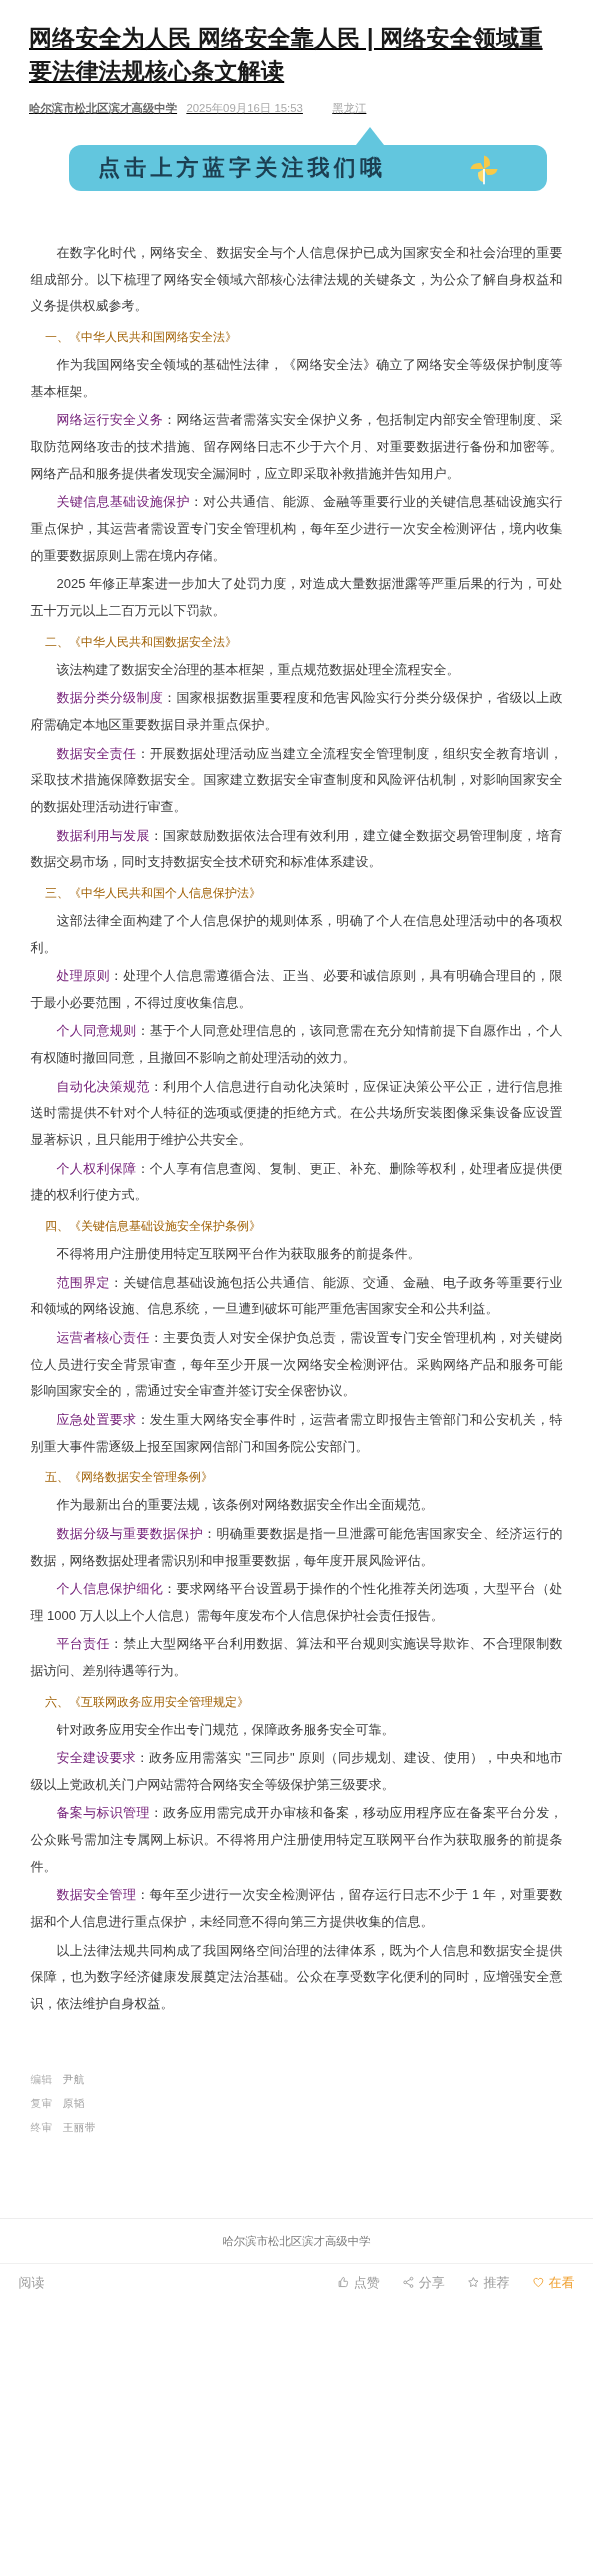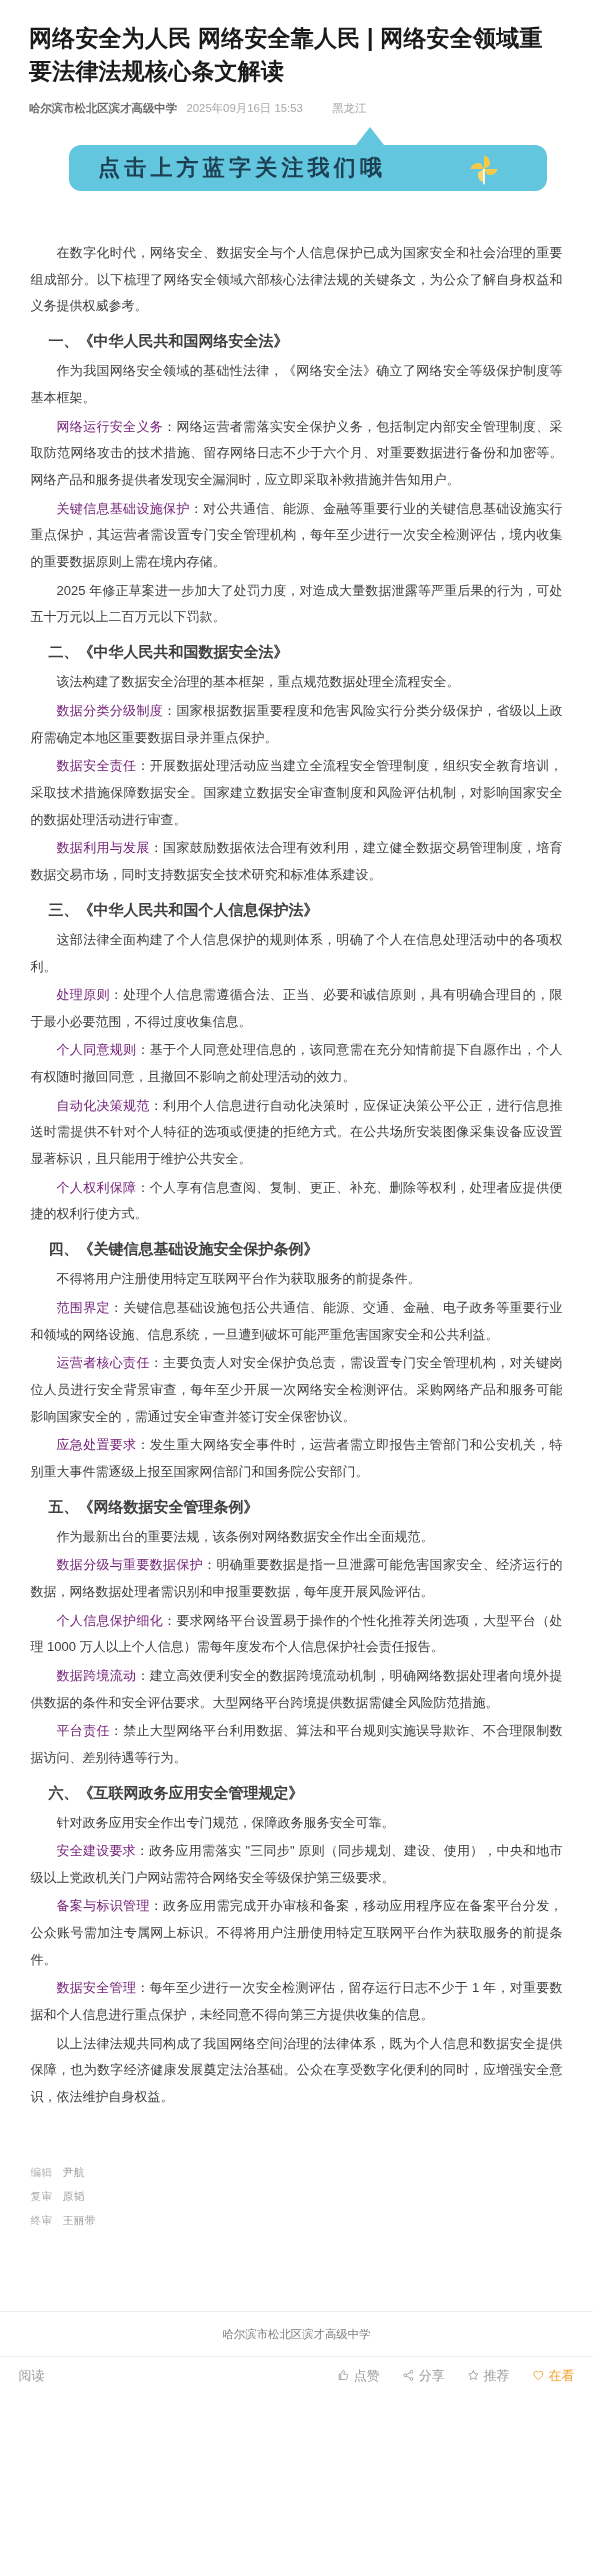--- a/index.html
+++ b/index.html
@@ -6,21 +6,21 @@
   html, body {
     width: 593px;
     background: #ffffff;
     font-family: "Liberation Sans", "DejaVu Sans", sans-serif;
   }
   body { width: 593px; min-height: 2576px; position: relative; }
 
   .article { width: 593px; padding: 0; background: #fff; }
 
   
-  .header { padding: 22px 33px 0 29px; }
+  .header { padding: 22px 33px 0 29px; text-decoration: underline; }
   .post-title {
     font-size: 23px;
     line-height: 1.42;
     font-weight: 700;
     color: #1a1a1a;
     letter-spacing: 0.2px;
   }
   .meta-row {
     margin-top: 13.6px;
     display: flex;
@@ -93,23 +93,23 @@
   .body { padding: 29px 30.5px 0 30.5px; }
   p.para {
     font-size: 13px;
     line-height: 2.06;
     color: #3b3b3b;
     text-indent: 2em;
     margin-bottom: 1.7px;
     text-align: justify;
   }
   h3.section {
-    font-size: 15px;
-    font-weight: 700;
-    color: #404040;
+    font-size: 12px;
+    font-weight: 400;
+    color: #a16207;
     line-height: 2.1;
     text-indent: 1.2em;
     margin: 5.1px 0 1.7px 0;
   }
   .lead { font-weight: 400; color: #701a75; }
 
   
   .credits { padding: 47px 30.5px 0 30.5px; }
   .credit-line {
     font-size: 10.6px;
@@ -201,21 +201,20 @@
         <p class="para"><span class="lead">个人权利保障</span><span>：个人享有信息查阅、复制、更正、补充、删除等权利，处理者应提供便捷的权利行使方式。</span></p>
         <h3 class="section">四、《关键信息基础设施安全保护条例》</h3>
         <p class="para"><span>不得将用户注册使用特定互联网平台作为获取服务的前提条件。</span></p>
         <p class="para"><span class="lead">范围界定</span><span>：关键信息基础设施包括公共通信、能源、交通、金融、电子政务等重要行业和领域的网络设施、信息系统，一旦遭到破坏可能严重危害国家安全和公共利益。</span></p>
         <p class="para"><span class="lead">运营者核心责任</span><span>：主要负责人对安全保护负总责，需设置专门安全管理机构，对关键岗位人员进行安全背景审查，每年至少开展一次网络安全检测评估。采购网络产品和服务可能影响国家安全的，需通过安全审查并签订安全保密协议。</span></p>
         <p class="para"><span class="lead">应急处置要求</span><span>：发生重大网络安全事件时，运营者需立即报告主管部门和公安机关，特别重大事件需逐级上报至国家网信部门和国务院公安部门。</span></p>
         <h3 class="section">五、《网络数据安全管理条例》</h3>
         <p class="para"><span>作为最新出台的重要法规，该条例对网络数据安全作出全面规范。</span></p>
         <p class="para"><span class="lead">数据分级与重要数据保护</span><span>：明确重要数据是指一旦泄露可能危害国家安全、经济运行的数据，网络数据处理者需识别和申报重要数据，每年度开展风险评估。</span></p>
         <p class="para"><span class="lead">个人信息保护细化</span><span>：要求网络平台设置易于操作的个性化推荐关闭选项，大型平台（处理 1000 万人以上个人信息）需每年度发布个人信息保护社会责任报告。</span></p>
-        <p class="para"><span class="lead">数据跨境流动</span><span>：建立高效便利安全的数据跨境流动机制，明确网络数据处理者向境外提供数据的条件和安全评估要求。大型网络平台跨境提供数据需健全风险防范措施。</span></p>
         <p class="para"><span class="lead">平台责任</span><span>：禁止大型网络平台利用数据、算法和平台规则实施误导欺诈、不合理限制数据访问、差别待遇等行为。</span></p>
         <h3 class="section">六、《互联网政务应用安全管理规定》</h3>
         <p class="para"><span>针对政务应用安全作出专门规范，保障政务服务安全可靠。</span></p>
         <p class="para"><span class="lead">安全建设要求</span><span>：政务应用需落实 "三同步" 原则（同步规划、建设、使用），中央和地市级以上党政机关门户网站需符合网络安全等级保护第三级要求。</span></p>
         <p class="para"><span class="lead">备案与标识管理</span><span>：政务应用需完成开办审核和备案，移动应用程序应在备案平台分发，公众账号需加注专属网上标识。不得将用户注册使用特定互联网平台作为获取服务的前提条件。</span></p>
         <p class="para"><span class="lead">数据安全管理</span><span>：每年至少进行一次安全检测评估，留存运行日志不少于 1 年，对重要数据和个人信息进行重点保护，未经同意不得向第三方提供收集的信息。</span></p>
         <p class="para"><span>以上法律法规共同构成了我国网络空间治理的法律体系，既为个人信息和数据安全提供保障，也为数字经济健康发展奠定法治基础。公众在享受数字化便利的同时，应增强安全意识，依法维护自身权益。</span></p>
       </div>
   </div>
 

